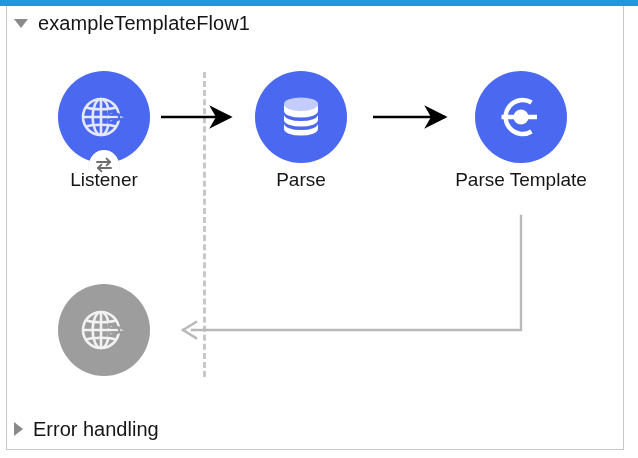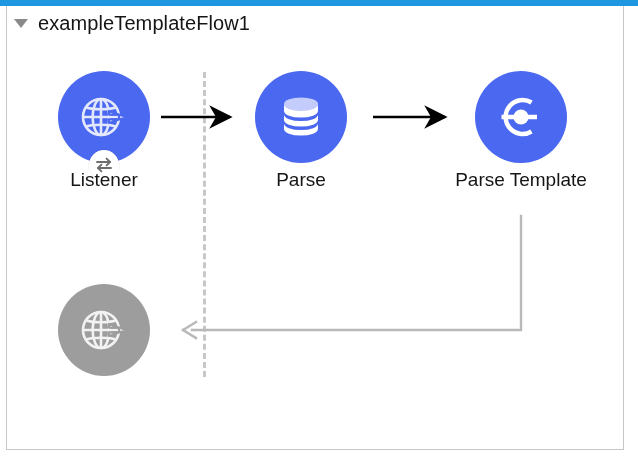--- a/index.html
+++ b/index.html
@@ -254,14 +254,18 @@
           <line x1="7" y1="28" x2="43" y2="28"></line>
           <path d="M9.6,18 C15,21 35,21 40.4,18"></path>
           <path d="M9.6,38 C15,35 35,35 40.4,38"></path>
         </g>
         <path d="M33,22 L33,25.6 L43,25.6 L43,30.4 L33,30.4 L33,34 L50,28 Z" fill="#ffffff" stroke="#9d9d9d" stroke-width="2.2" stroke-linejoin="round"></path>
       </svg>
     </div>
     <div class="label"></div>
   </div>
 
+  <div class="error-header">
+    <div class="tri tri-right"></div>
+    <div class="error-title">Error handling</div>
+  </div>
 
 </div>
 
 </body></html>

